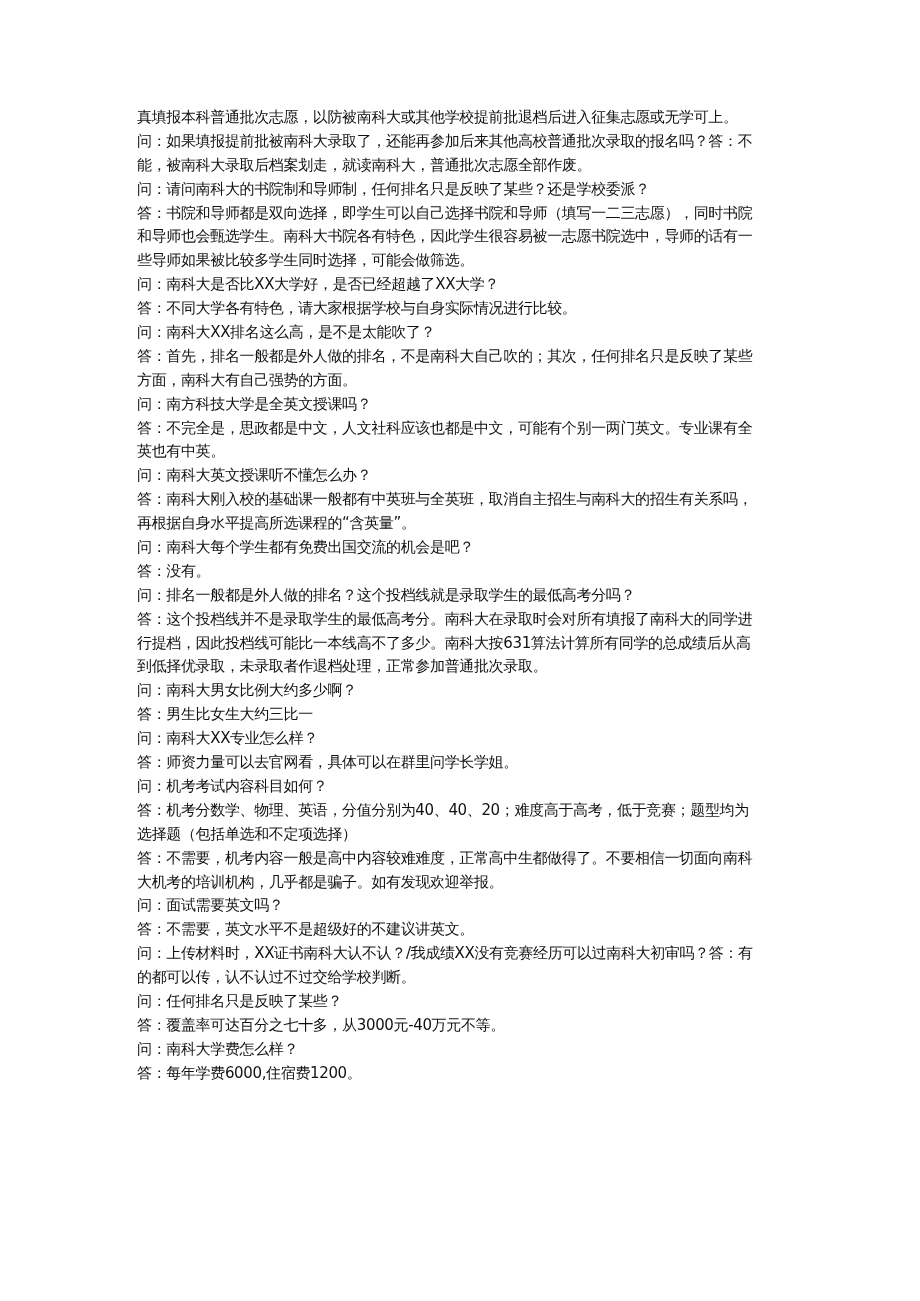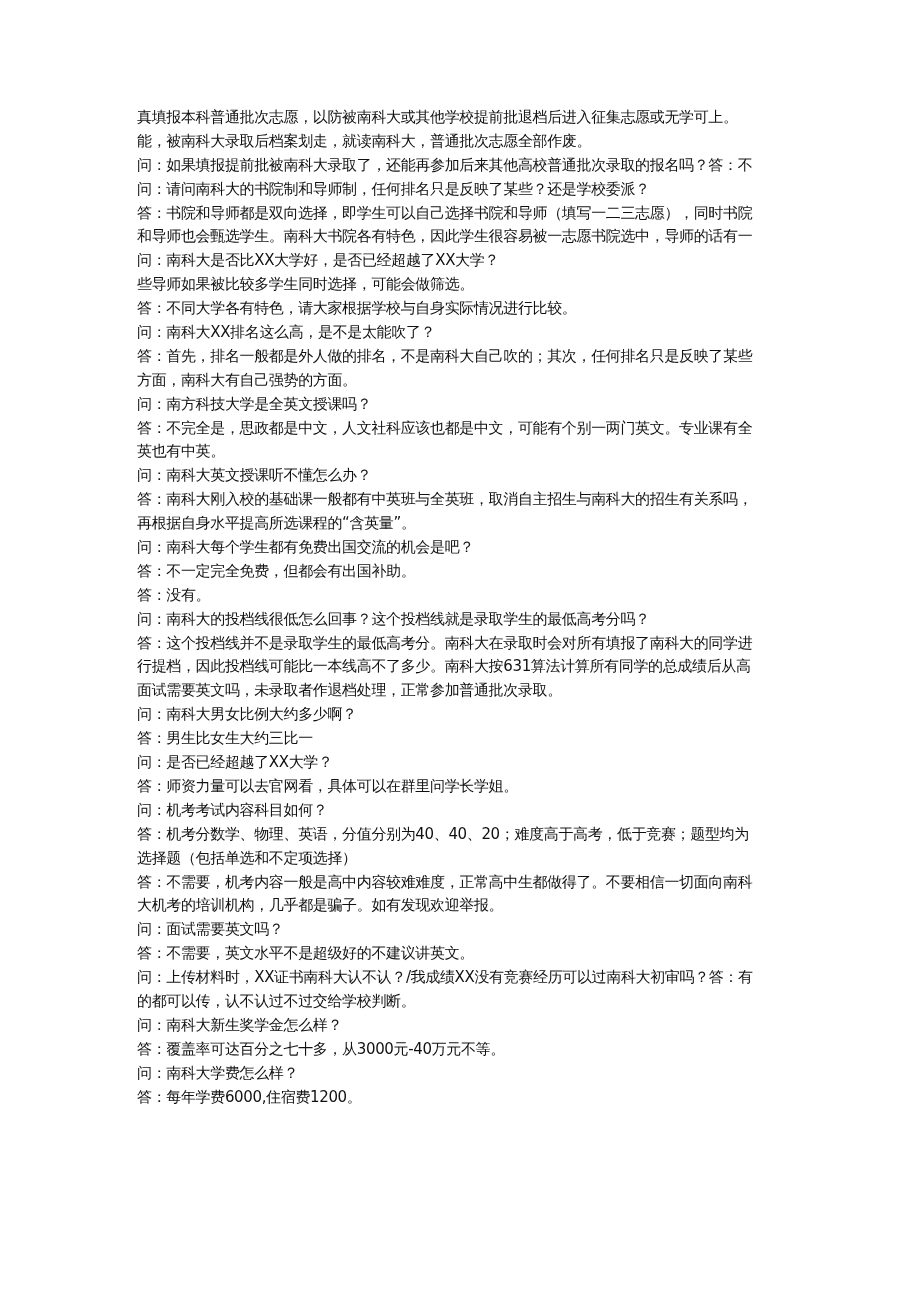--- a/index.html
+++ b/index.html
@@ -27,54 +27,53 @@
       height: 23.9px;
       white-space: nowrap;
       letter-spacing: -0.35px;
     }
   </style>
 </head>
 <body>
 
 <div class="page">
   <div class="line">真填报本科普通批次志愿，以防被南科大或其他学校提前批退档后进入征集志愿或无学可上。</div>
+  <div class="line">问：如果填报提前批被南科大录取了，还能再参加后来其他高校普通批次录取的报名吗？答：不</div>
   <div class="line">能，被南科大录取后档案划走，就读南科大，普通批次志愿全部作废。</div>
-  <div class="line">问：如果填报提前批被南科大录取了，还能再参加后来其他高校普通批次录取的报名吗？答：不</div>
   <div class="line">问：请问南科大的书院制和导师制，任何排名只是反映了某些？还是学校委派？</div>
   <div class="line">答：书院和导师都是双向选择，即学生可以自己选择书院和导师（填写一二三志愿），同时书院</div>
   <div class="line">和导师也会甄选学生。南科大书院各有特色，因此学生很容易被一志愿书院选中，导师的话有一</div>
+  <div class="line">些导师如果被比较多学生同时选择，可能会做筛选。</div>
   <div class="line">问：南科大是否比XX大学好，是否已经超越了XX大学？</div>
-  <div class="line">些导师如果被比较多学生同时选择，可能会做筛选。</div>
   <div class="line">答：不同大学各有特色，请大家根据学校与自身实际情况进行比较。</div>
   <div class="line">问：南科大XX排名这么高，是不是太能吹了？</div>
   <div class="line">答：首先，排名一般都是外人做的排名，不是南科大自己吹的；其次，任何排名只是反映了某些</div>
   <div class="line">方面，南科大有自己强势的方面。</div>
   <div class="line">问：南方科技大学是全英文授课吗？</div>
   <div class="line">答：不完全是，思政都是中文，人文社科应该也都是中文，可能有个别一两门英文。专业课有全</div>
   <div class="line">英也有中英。</div>
   <div class="line">问：南科大英文授课听不懂怎么办？</div>
   <div class="line">答：南科大刚入校的基础课一般都有中英班与全英班，取消自主招生与南科大的招生有关系吗，</div>
   <div class="line">再根据自身水平提高所选课程的“含英量”。</div>
   <div class="line">问：南科大每个学生都有免费出国交流的机会是吧？</div>
-  <div class="line">答：不一定完全免费，但都会有出国补助。</div>
   <div class="line">答：没有。</div>
-  <div class="line">问：南科大的投档线很低怎么回事？这个投档线就是录取学生的最低高考分吗？</div>
+  <div class="line">问：排名一般都是外人做的排名？这个投档线就是录取学生的最低高考分吗？</div>
   <div class="line">答：这个投档线并不是录取学生的最低高考分。南科大在录取时会对所有填报了南科大的同学进</div>
   <div class="line">行提档，因此投档线可能比一本线高不了多少。南科大按631算法计算所有同学的总成绩后从高</div>
-  <div class="line">面试需要英文吗，未录取者作退档处理，正常参加普通批次录取。</div>
+  <div class="line">到低择优录取，未录取者作退档处理，正常参加普通批次录取。</div>
   <div class="line">问：南科大男女比例大约多少啊？</div>
   <div class="line">答：男生比女生大约三比一</div>
-  <div class="line">问：是否已经超越了XX大学？</div>
+  <div class="line">问：南科大XX专业怎么样？</div>
   <div class="line">答：师资力量可以去官网看，具体可以在群里问学长学姐。</div>
   <div class="line">问：机考考试内容科目如何？</div>
   <div class="line">答：机考分数学、物理、英语，分值分别为40、40、20；难度高于高考，低于竞赛；题型均为</div>
   <div class="line">选择题（包括单选和不定项选择）</div>
   <div class="line">答：不需要，机考内容一般是高中内容较难难度，正常高中生都做得了。不要相信一切面向南科</div>
   <div class="line">大机考的培训机构，几乎都是骗子。如有发现欢迎举报。</div>
   <div class="line">问：面试需要英文吗？</div>
   <div class="line">答：不需要，英文水平不是超级好的不建议讲英文。</div>
   <div class="line">问：上传材料时，XX证书南科大认不认？/我成绩XX没有竞赛经历可以过南科大初审吗？答：有</div>
   <div class="line">的都可以传，认不认过不过交给学校判断。</div>
-  <div class="line">问：南科大新生奖学金怎么样？</div>
+  <div class="line">问：任何排名只是反映了某些？</div>
   <div class="line">答：覆盖率可达百分之七十多，从3000元-40万元不等。</div>
   <div class="line">问：南科大学费怎么样？</div>
   <div class="line">答：每年学费6000,住宿费1200。</div>
 </div>
 
 </body></html>

